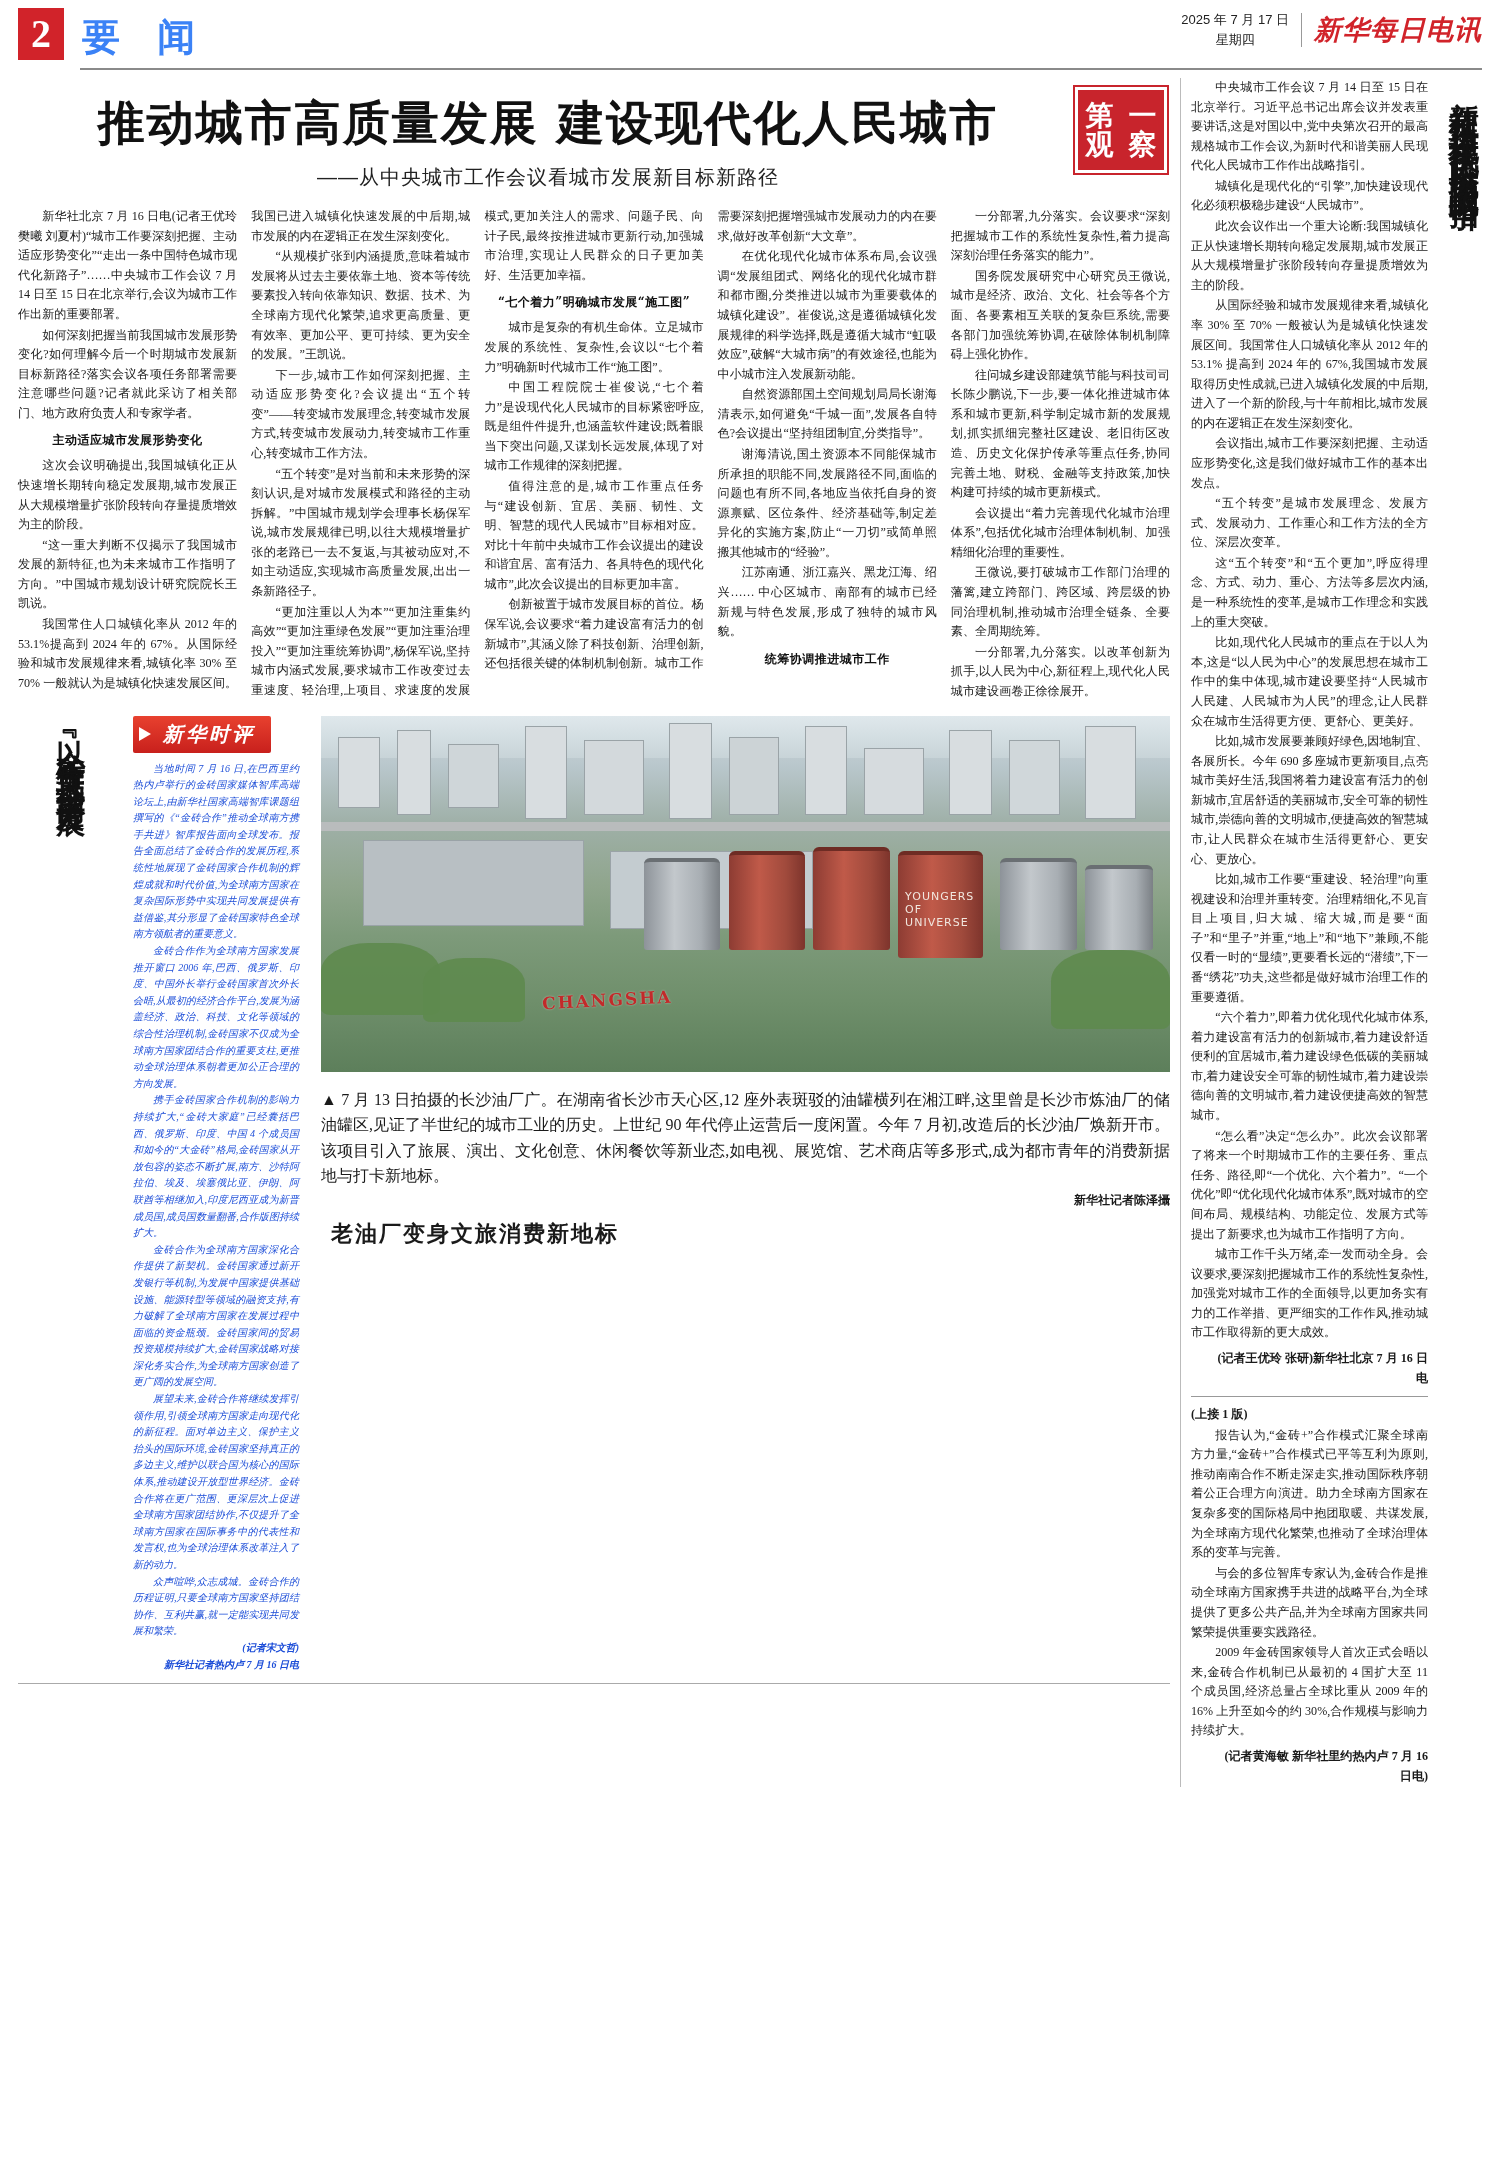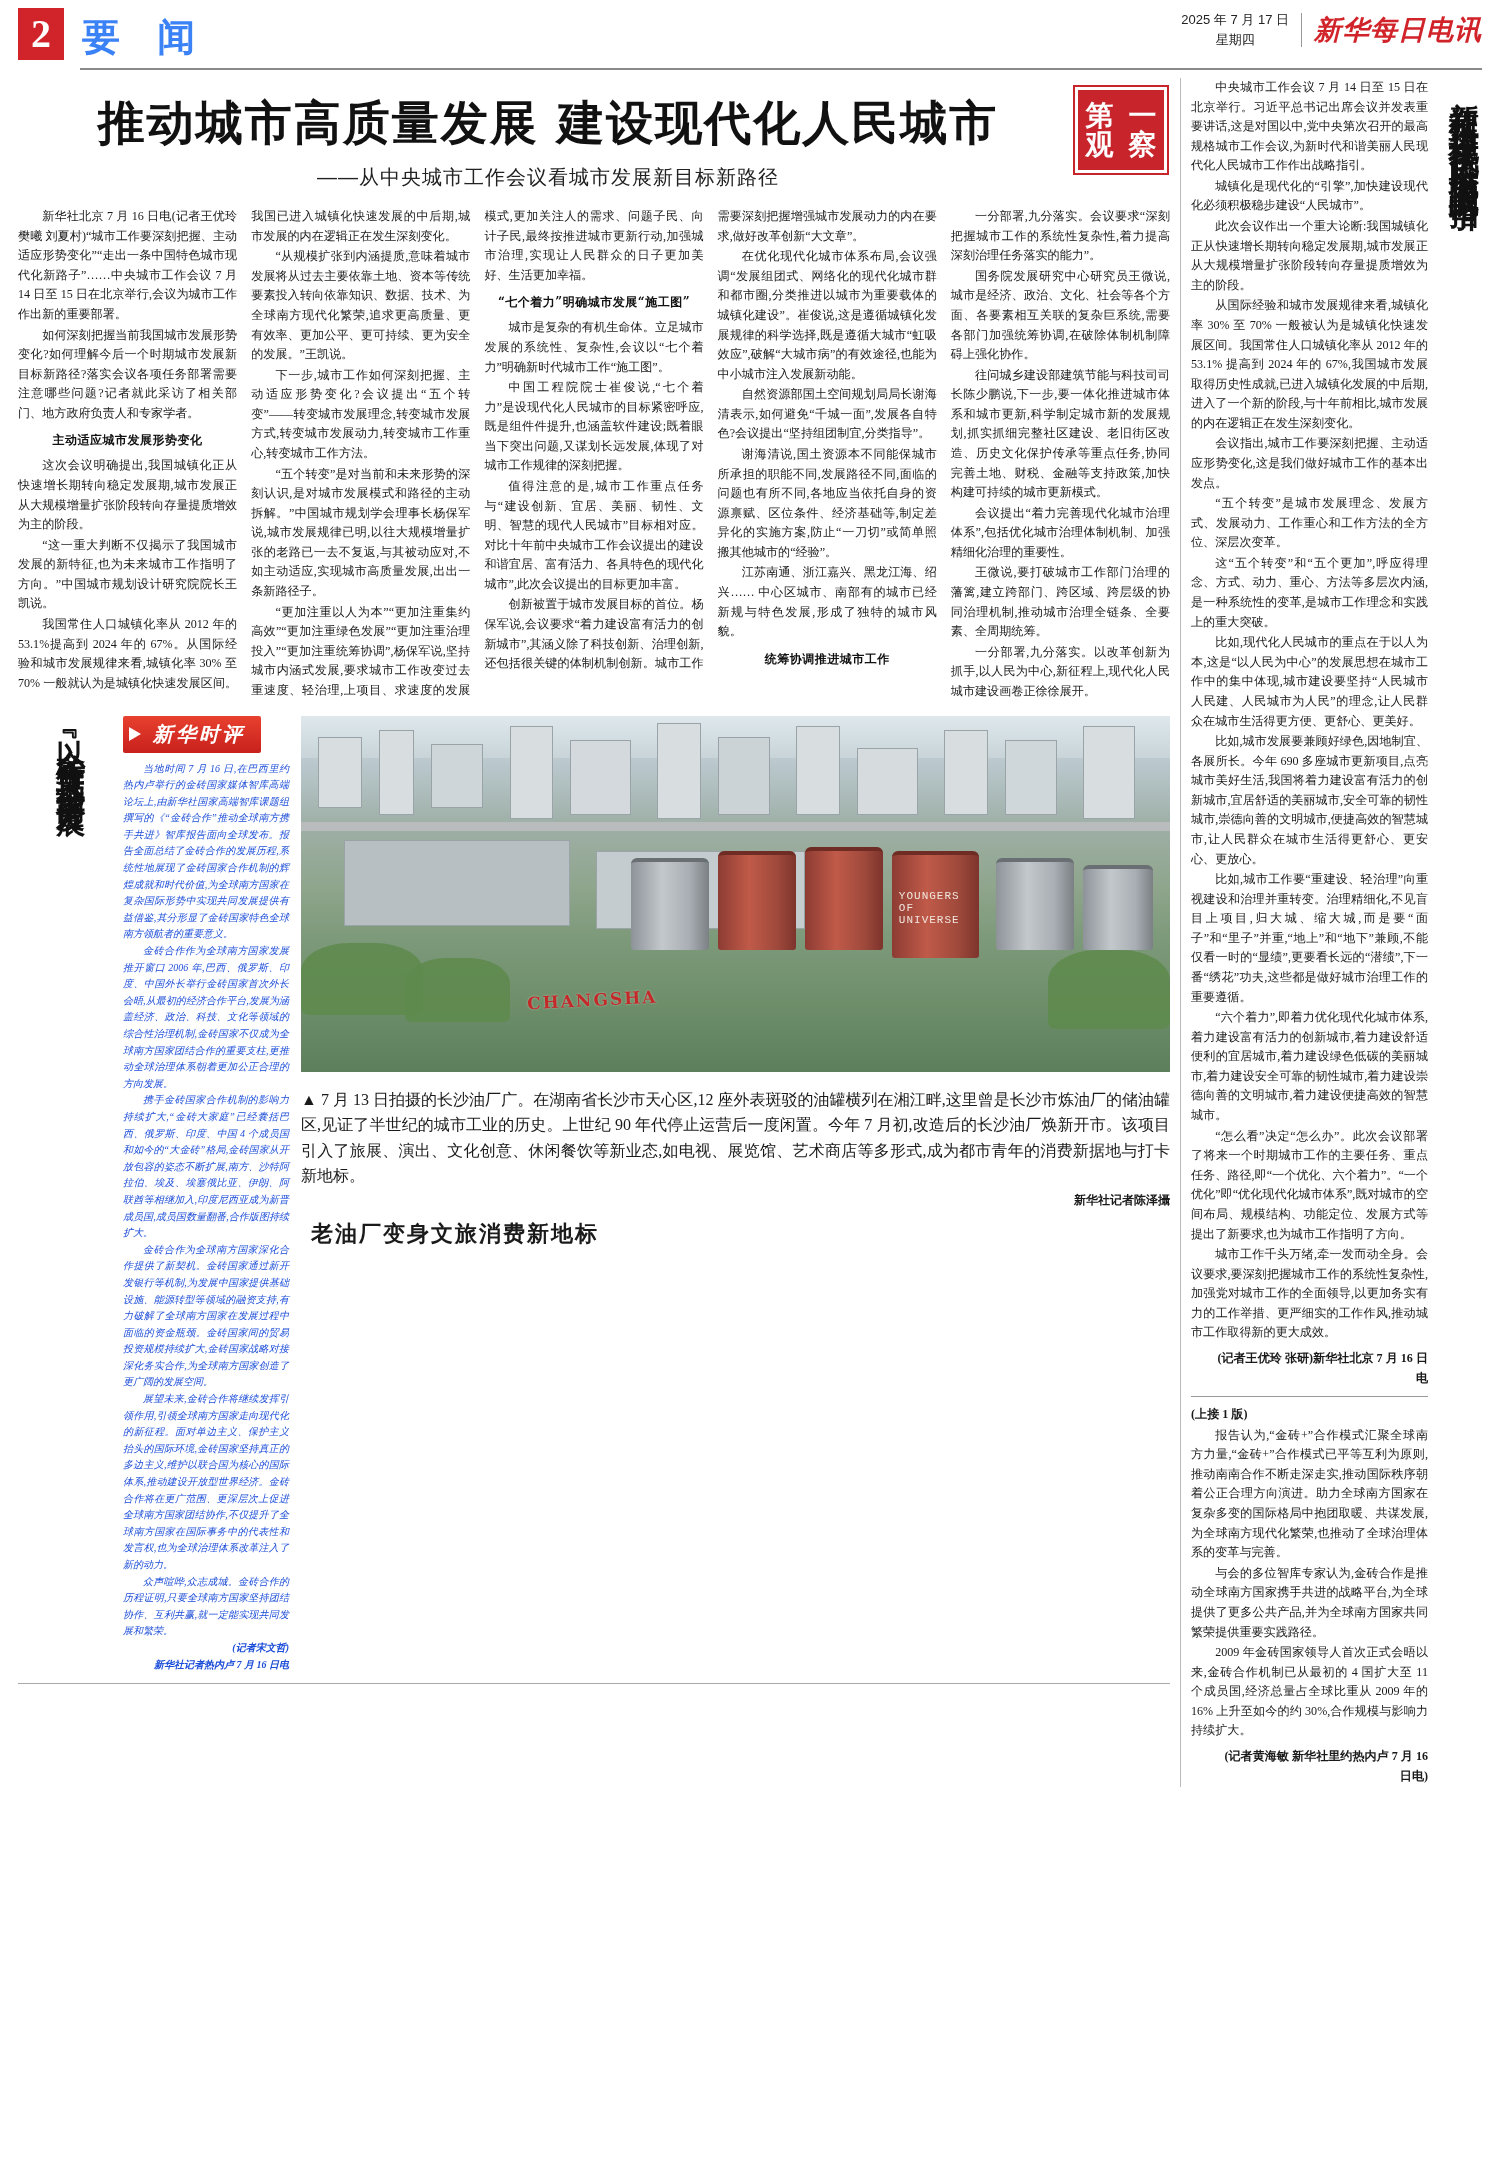--- a/index.html
+++ b/index.html
@@ -95,21 +95,21 @@
   .caption {
     font-size: 16px; line-height: 1.6; text-align: justify; margin-top: 7px; color:#1a1a1a;
   }
   .caption-credit { font-size: 12px; text-align: right; font-weight: bold; margin-top: 3px; }
   .photo-title {
     font-size: 22px; font-weight: bold; text-align:center; margin-top: 10px;
     font-family:"DejaVu Serif",serif; letter-spacing:2px;
   }
 
   
-  .editorial { margin-top: 14px; display: flex; }
+  .editorial { margin-top: 14px; display: flex; gap: 10px; }
   .vtitle {
     writing-mode: vertical-rl; text-orientation: upright;
     font-size: 29px; font-weight: bold; font-family:"DejaVu Serif",serif;
     letter-spacing: 5px; line-height: 1.16; height: 620px; color:#111;
     flex: 0 0 auto;
   }
   .vtitle-zone { width: 105px; display:flex; justify-content:center; }
   .ribbon {
     display: inline-block; background: linear-gradient(180deg,#e8412f,#c8201c);
     color:#fff; font-weight:bold; font-size:20px; padding:5px 16px 5px 30px;
@@ -237,21 +237,21 @@
             <div class="bldg" style="left:74%;top:4%;width:5%;height:24%;"></div>
             <div class="bldg" style="left:81%;top:7%;width:6%;height:21%;background:#d0d7da"></div>
             <div class="bldg" style="left:90%;top:3%;width:6%;height:26%;"></div>
             <div class="road" style="left:0;top:30%;width:100%;height:2.5%;"></div>
             <div class="bldg" style="left:5%;top:35%;width:26%;height:24%;background:#b8bfc3"></div>
             <div class="bldg" style="left:34%;top:38%;width:24%;height:22%;background:#c4ccd0"></div>
             <div class="tank grey" style="left:38%;top:40%;width:9%;height:26%;"></div>
             <div class="tank" style="left:48%;top:38%;width:9%;height:28%;"></div>
             <div class="tank" style="left:58%;top:37%;width:9%;height:29%;"></div>
             <div class="tank" style="left:68%;top:38%;width:10%;height:30%;">
-              <div class="tank-label" style="left:8%;top:34%;font-family:Liberation Mono, monospace;">YOUNGERS OF UNIVERSE</div>
+              <div class="tank-label" style="left:8%;top:34%;">YOUNGERS OF UNIVERSE</div>
             </div>
             <div class="tank grey" style="left:80%;top:40%;width:9%;height:26%;"></div>
             <div class="tank grey" style="left:90%;top:42%;width:8%;height:24%;"></div>
             <div class="green" style="left:0%;top:64%;width:14%;height:20%;"></div>
             <div class="green" style="left:12%;top:68%;width:12%;height:18%;"></div>
             <div class="green" style="left:86%;top:66%;width:14%;height:22%;"></div>
             <div class="lawn-text" style="left:26%;top:77%;">CHANGSHA</div>
           </div>
 
           <div style="display:flex;gap:14px;margin-top:8px">

